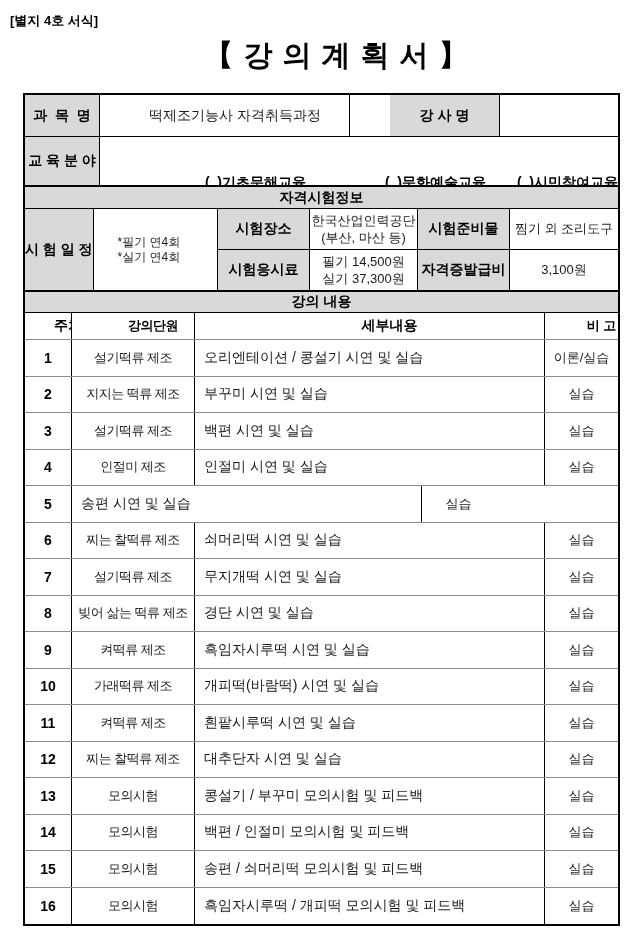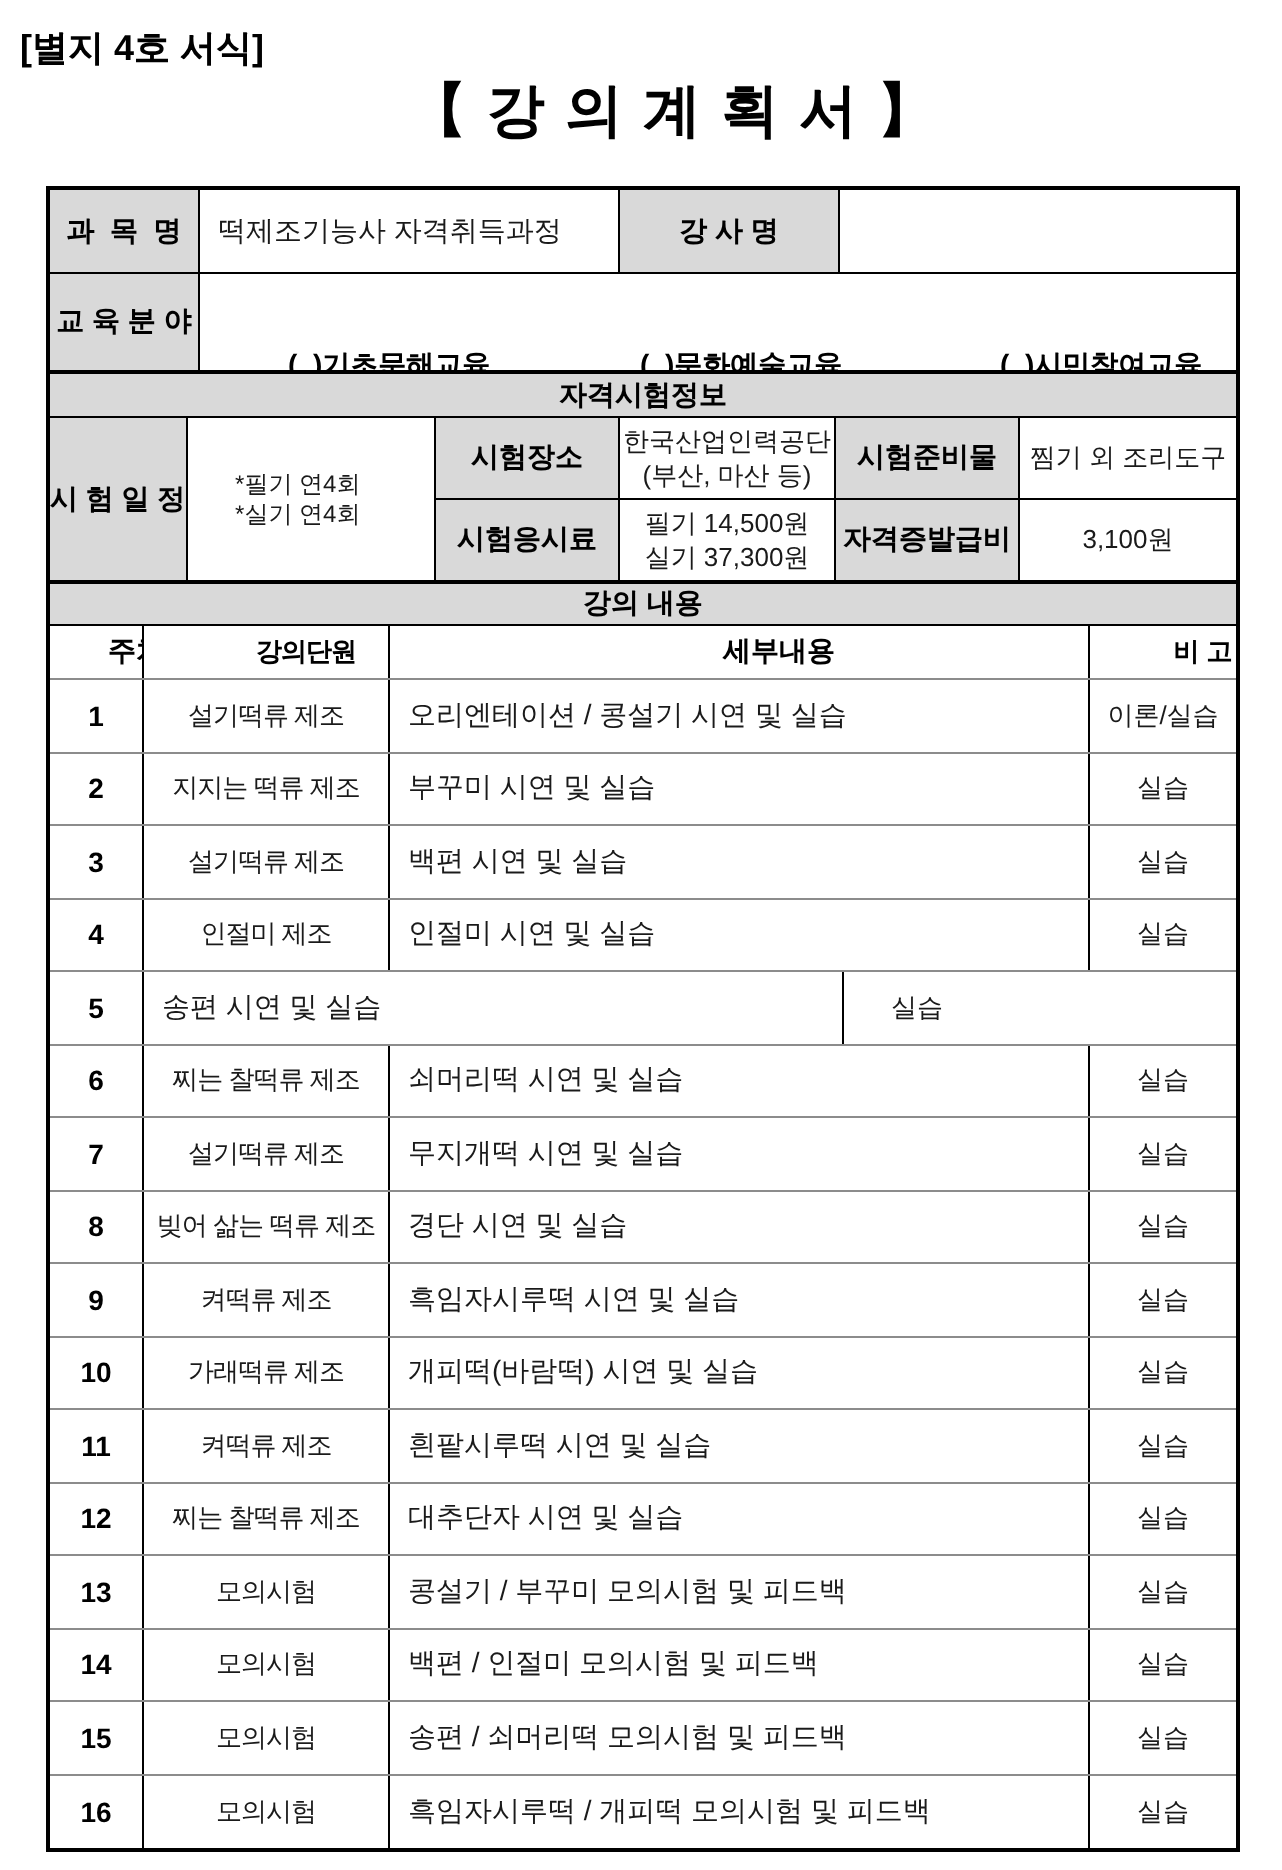--- a/index.html
+++ b/index.html
@@ -1,36 +1,36 @@
 <!DOCTYPE html>
 <html><head>
 <meta charset="utf-8">
 <style>
   * { margin:0; padding:0; box-sizing:border-box; }
   html,body { width:641px; background:#ffffff; font-family:"Liberation Sans", sans-serif; color:#1a1a1a; }
   .page { width:641px; height:935px; background:#fff; position:relative; }
 
-  .form-note { position:absolute; left:10px; top:12px; font-size:18px; font-weight:bold; color:#000; white-space:pre; }
+  .form-note { position:absolute; left:10px; top:12px; font-size:13px; font-weight:bold; color:#000; white-space:pre; }
   .title { position:absolute; left:16px; top:36px; width:100%; text-align:center; font-size:29px; font-weight:bold; color:#000; white-space:pre; letter-spacing:1px; }
 
   .doc { position:absolute; left:23px; top:93px; width:597px; height:833px; border:2px solid #000; background:#fff; }
 
   .row { display:flex; width:100%; }
   .cell { display:flex; align-items:center; justify-content:center; border-right:1px solid #000; overflow:hidden; white-space:pre; font-size:14px; }
   .cell.last { border-right:none; }
   .cell.gray { background:#d9d9d9; font-weight:bold; color:#000; }
   .cell.left { justify-content:flex-start; padding-left:9px; }
 
   .w75{width:75px;} .w210{width:210px;} .w110{width:110px;} .w198{width:198px;}
   .w118{width:118px;margin-left:16px;} .w92{width:92px;} .w108{width:108px;}
 
-  .row1 { height:42px; border-bottom:1px solid #000; }
+  .row1 { height:42px; border-bottom:1px solid #000;gap:40px; }
   .row2 { height:50px; border-bottom:2px solid #000; }
 
-  .opts { flex:1; border-right:none; display:block; padding:4px 0 0 44px; }
+  .opts { flex:1; border-right:none; display:block; padding:4px 0 0 30px;text-align:right; }
   .opt-grid { display:grid; grid-template-columns:176px 180px 1fr; row-gap:2px; }
   .opt { font-weight:bold; color:#000; font-size:14px; white-space:pre; line-height:19px; }
 
   .band { height:22px; background:#d9d9d9; display:flex; align-items:center; justify-content:center; font-weight:bold; font-size:14px; color:#000; border-bottom:1px solid #000; }
   .band.b2 { height:21px; }
 
   .exam { height:83px; border-bottom:2px solid #000; }
   .sched { flex-direction:column; align-items:flex-start; justify-content:center; padding-left:8px; font-size:12px; line-height:15px; }
   .exam-right { width:400px; display:flex; flex-direction:column; }
   .erow { display:flex; flex:1; }

